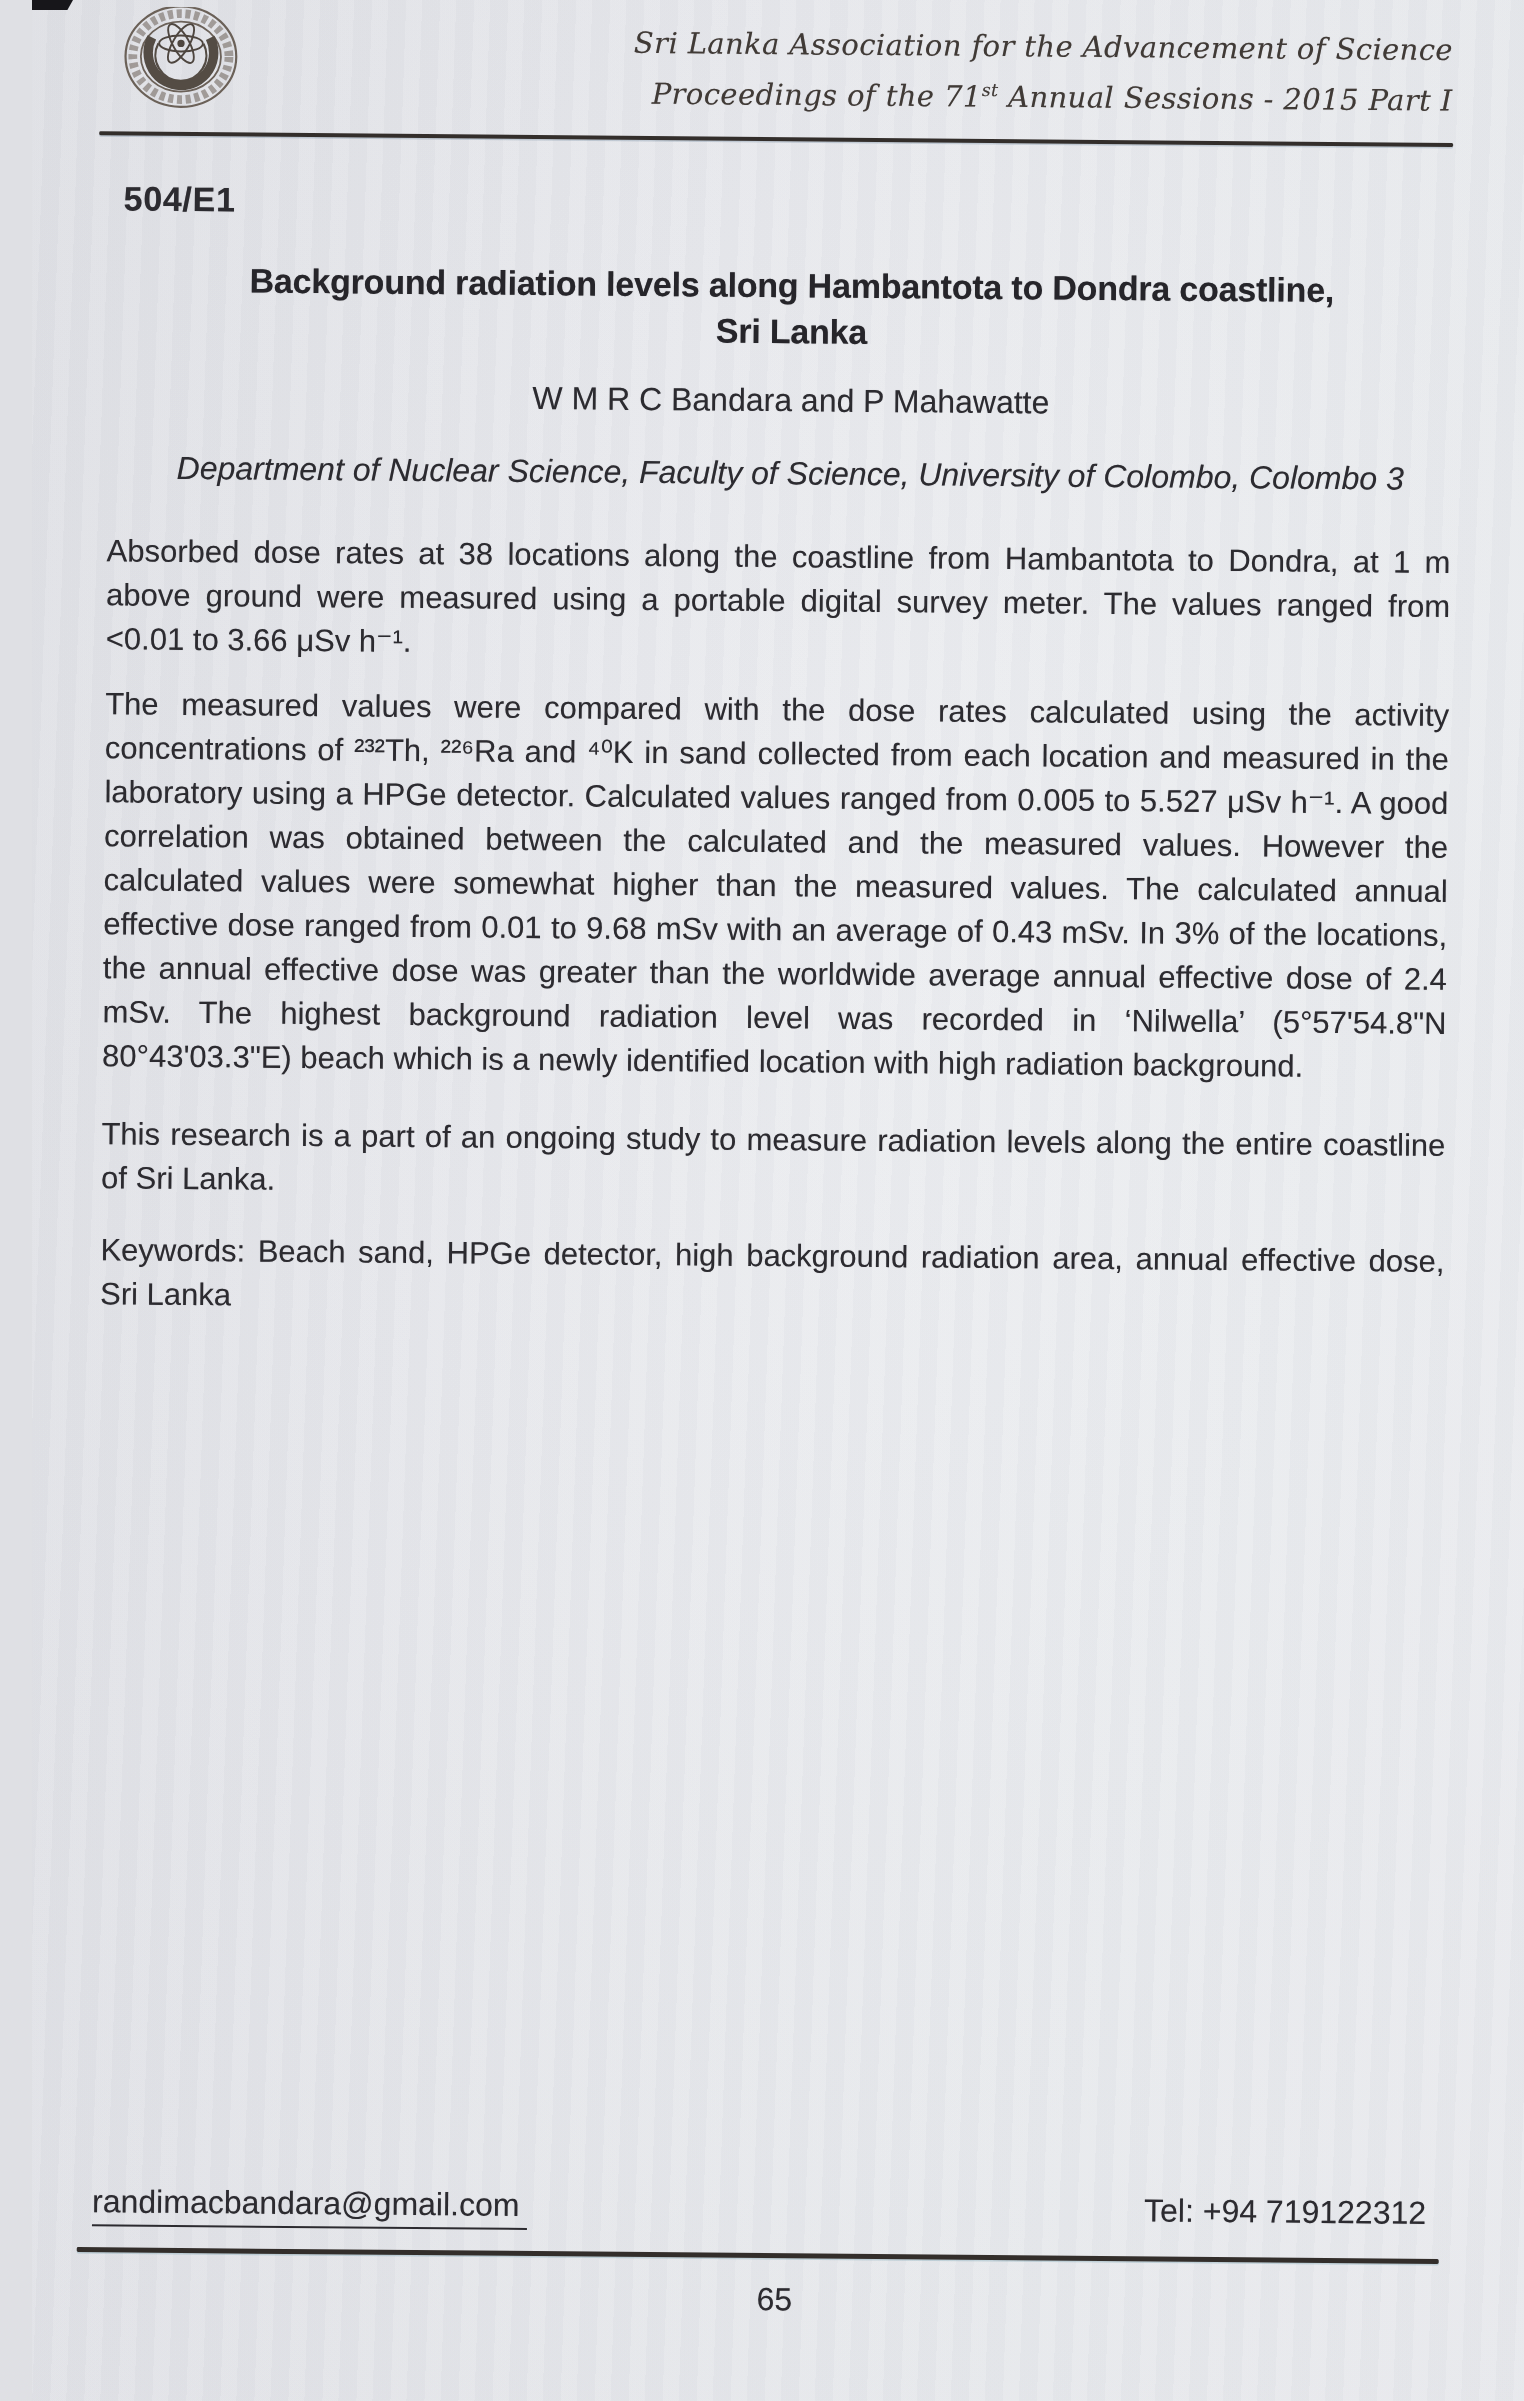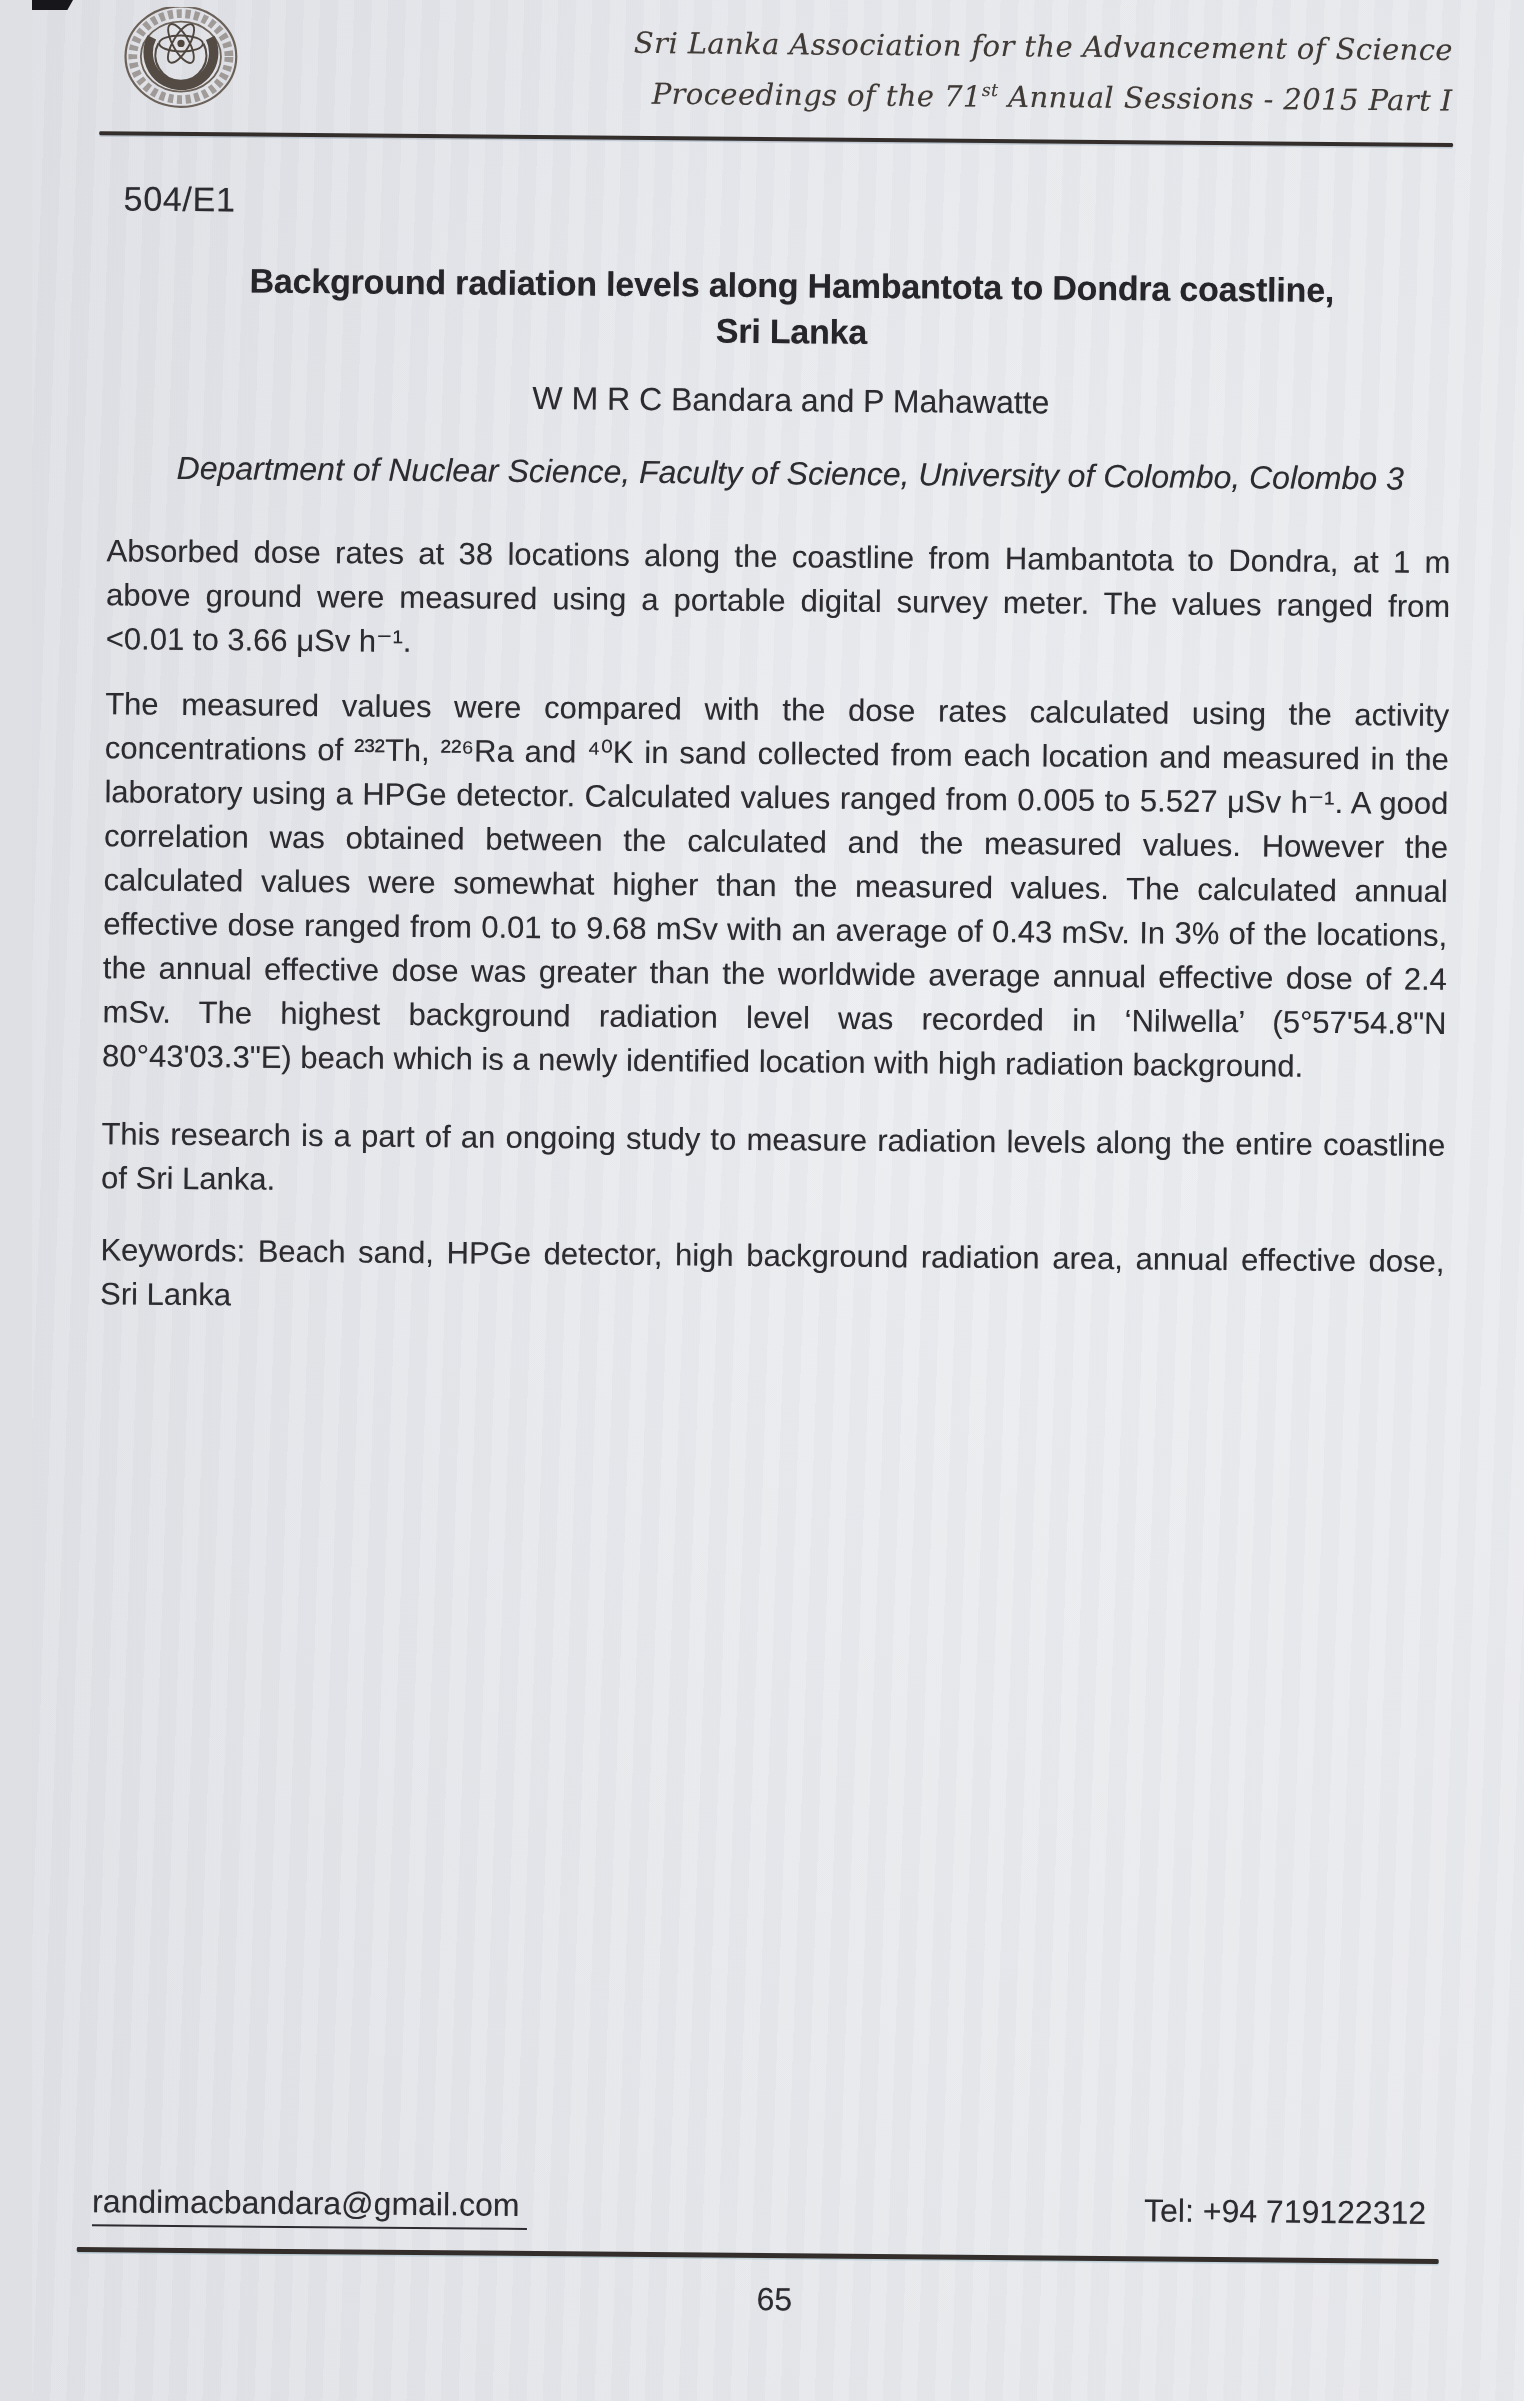--- a/index.html
+++ b/index.html
@@ -27,21 +27,21 @@
   .org{
     position:absolute;top:16px;right:103px;text-align:right;
     font-family:"DejaVu Serif","Liberation Serif",serif;font-style:italic;
     color:#403a36;font-size:29px;line-height:44px;letter-spacing:0.4px;
     text-shadow:0 0 0.7px rgba(64,58,54,0.4);
   }
   .org sup{font-size:17.5px;text-align:right;}
   .rule{position:absolute;background:#332e2b;border-radius:1.5px;}
   .rule.top{left:68px;top:131px;width:1354px;height:4.4px;box-shadow:0 1.5px 0 rgba(80,110,140,0.25);}
   .rule.bottom{left:64px;top:2247px;width:1362px;height:5.1px;box-shadow:0 1.5px 0 rgba(80,140,160,0.25);}
-  .paper-id{position:absolute;left:93px;top:179px;font-size:34px;font-weight:normal;letter-spacing:0.7px;text-shadow:0 0 0.7px rgba(44,43,48,0.45);}
+  .paper-id{position:absolute;left:93px;top:179px;font-size:34px;font-weight:bold;letter-spacing:0.7px;text-shadow:0 0 0.7px rgba(44,43,48,0.45);}
   .title{
     position:absolute;left:0;top:256px;width:100%;text-align:center;
     font-size:34px;font-weight:bold;line-height:46px;letter-spacing:-0.2px;
     color:#26252a;text-shadow:0 0 0.7px rgba(38,37,42,0.5);
   }
   .authors{position:absolute;left:0;top:376px;width:100%;text-align:center;font-size:32px;text-shadow:0 0 0.7px rgba(44,43,48,0.35);}
   .affiliation{position:absolute;left:0;top:449px;width:100%;text-align:center;font-size:32px;font-style:italic;text-shadow:0 0 0.7px rgba(44,43,48,0.35);}
   .para{
     position:absolute;left:79px;width:1344px;
     font-size:31px;line-height:44px;text-align:justify;

